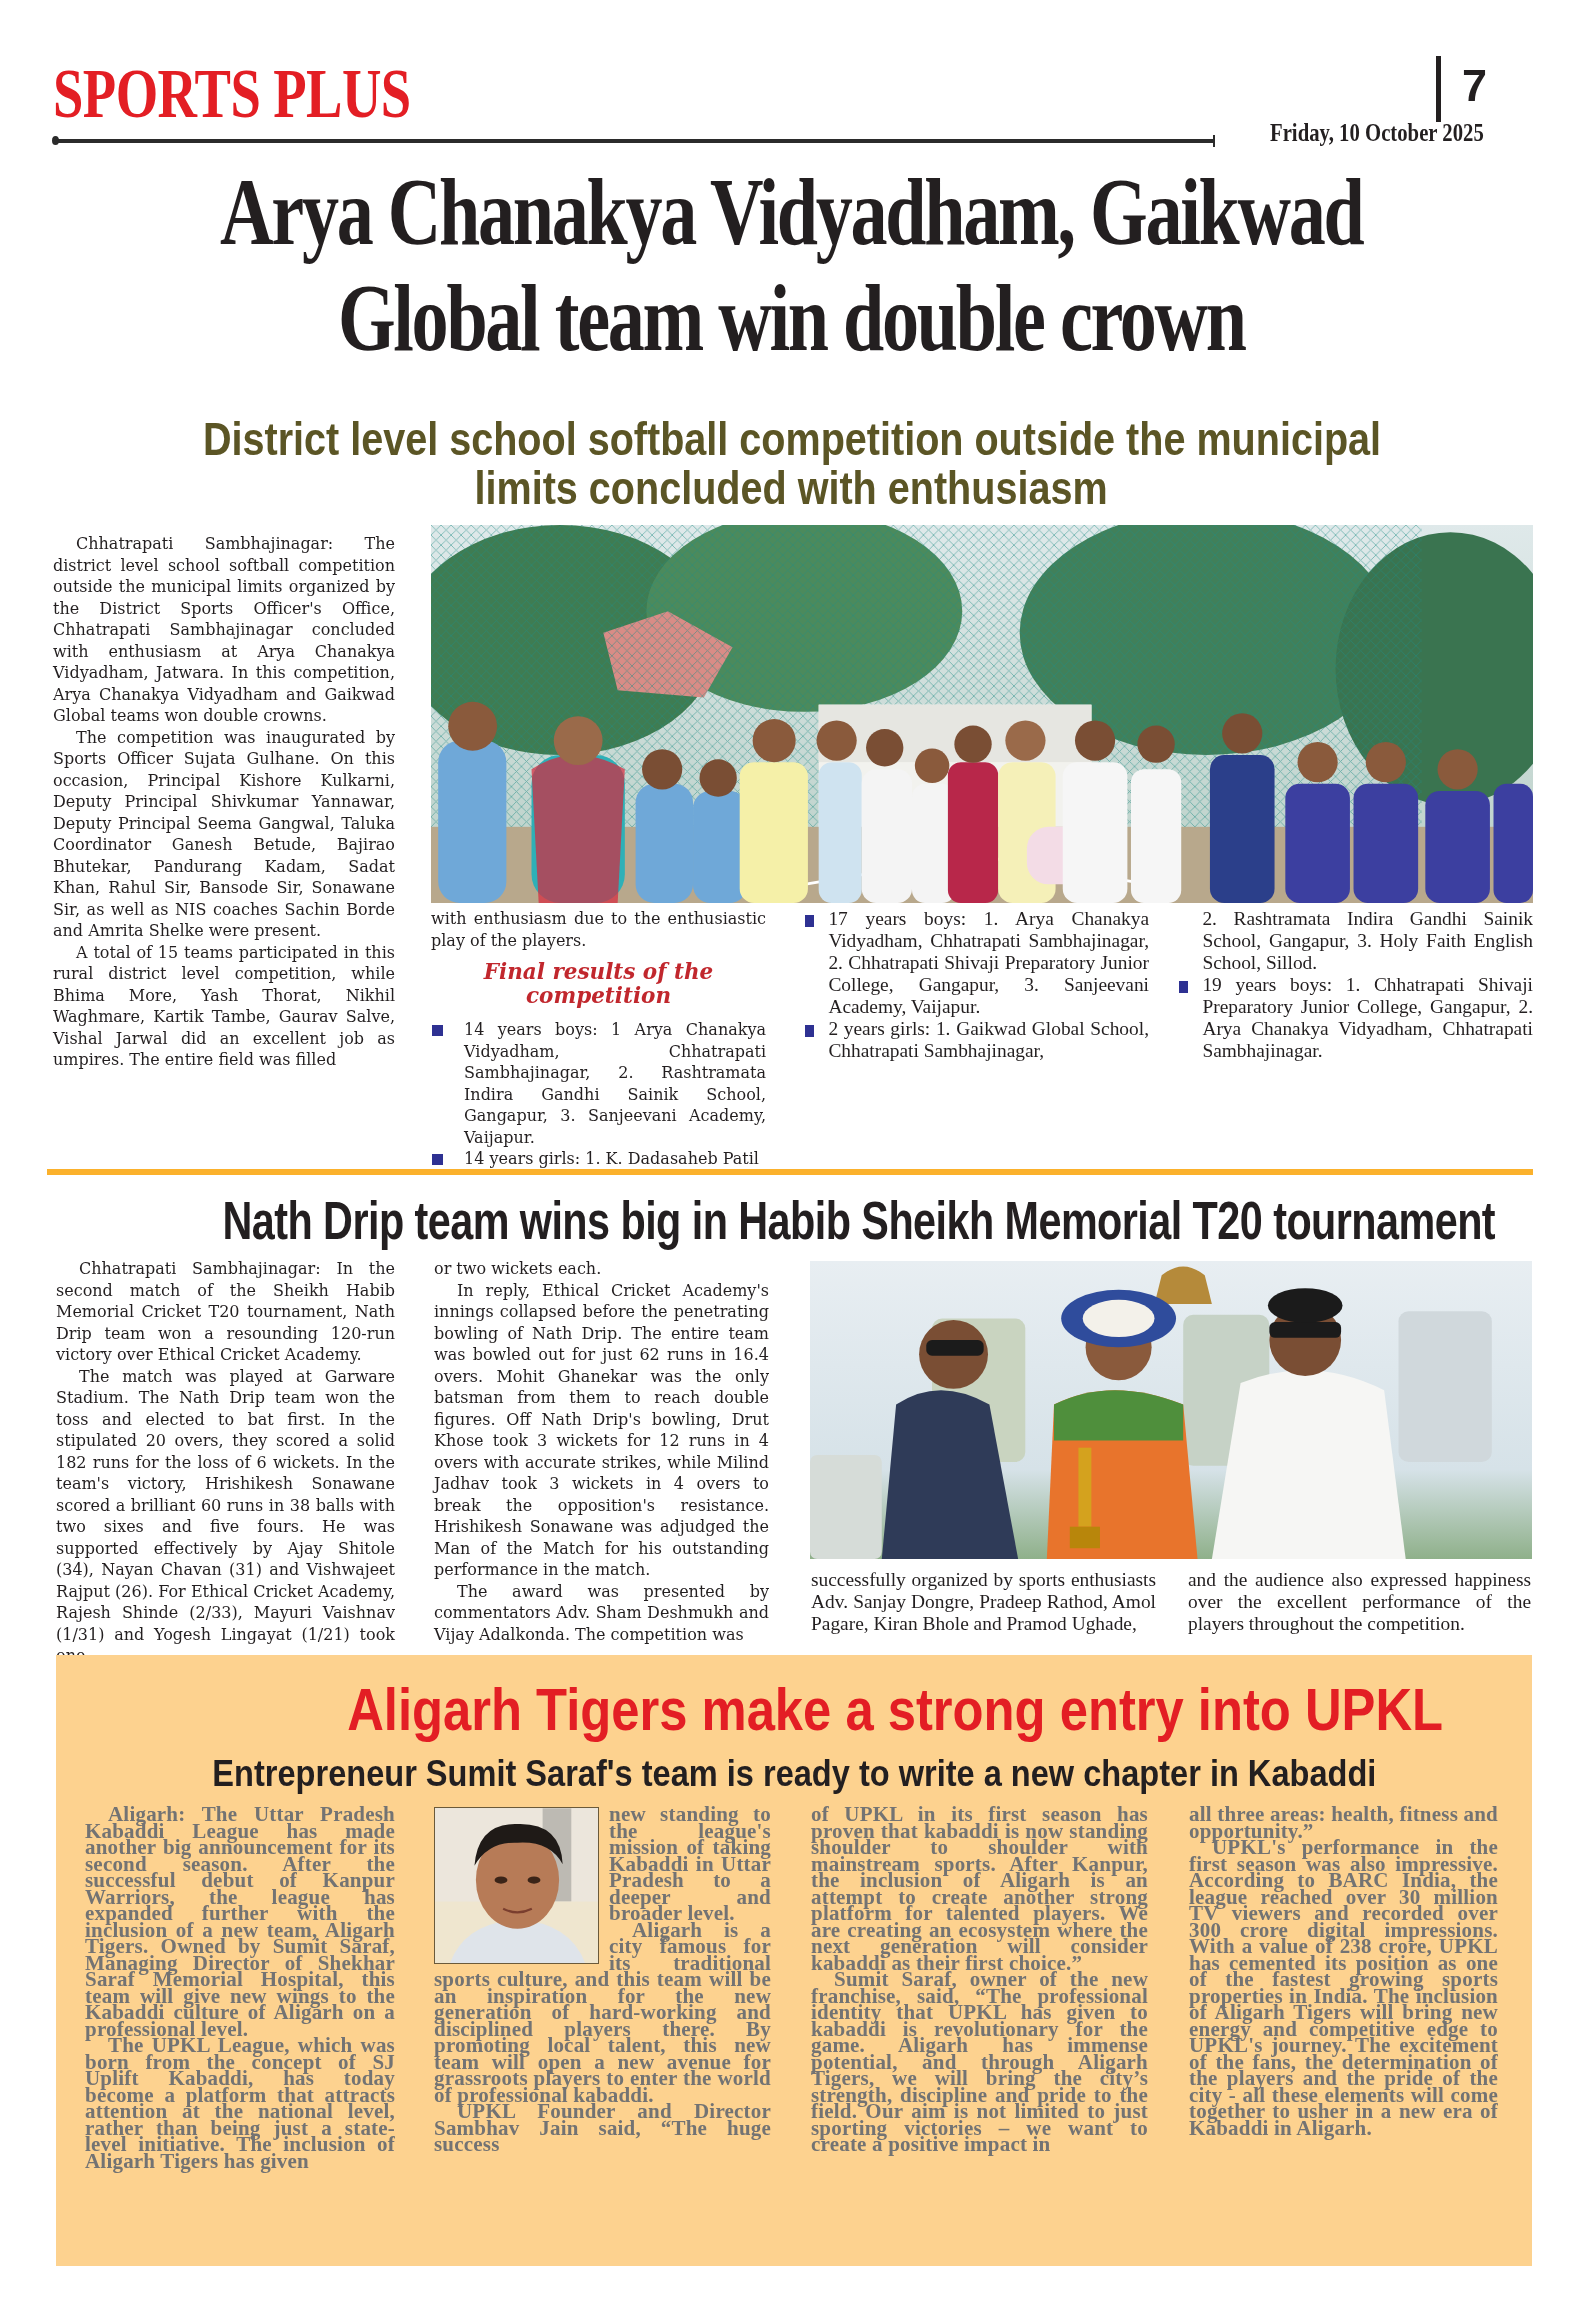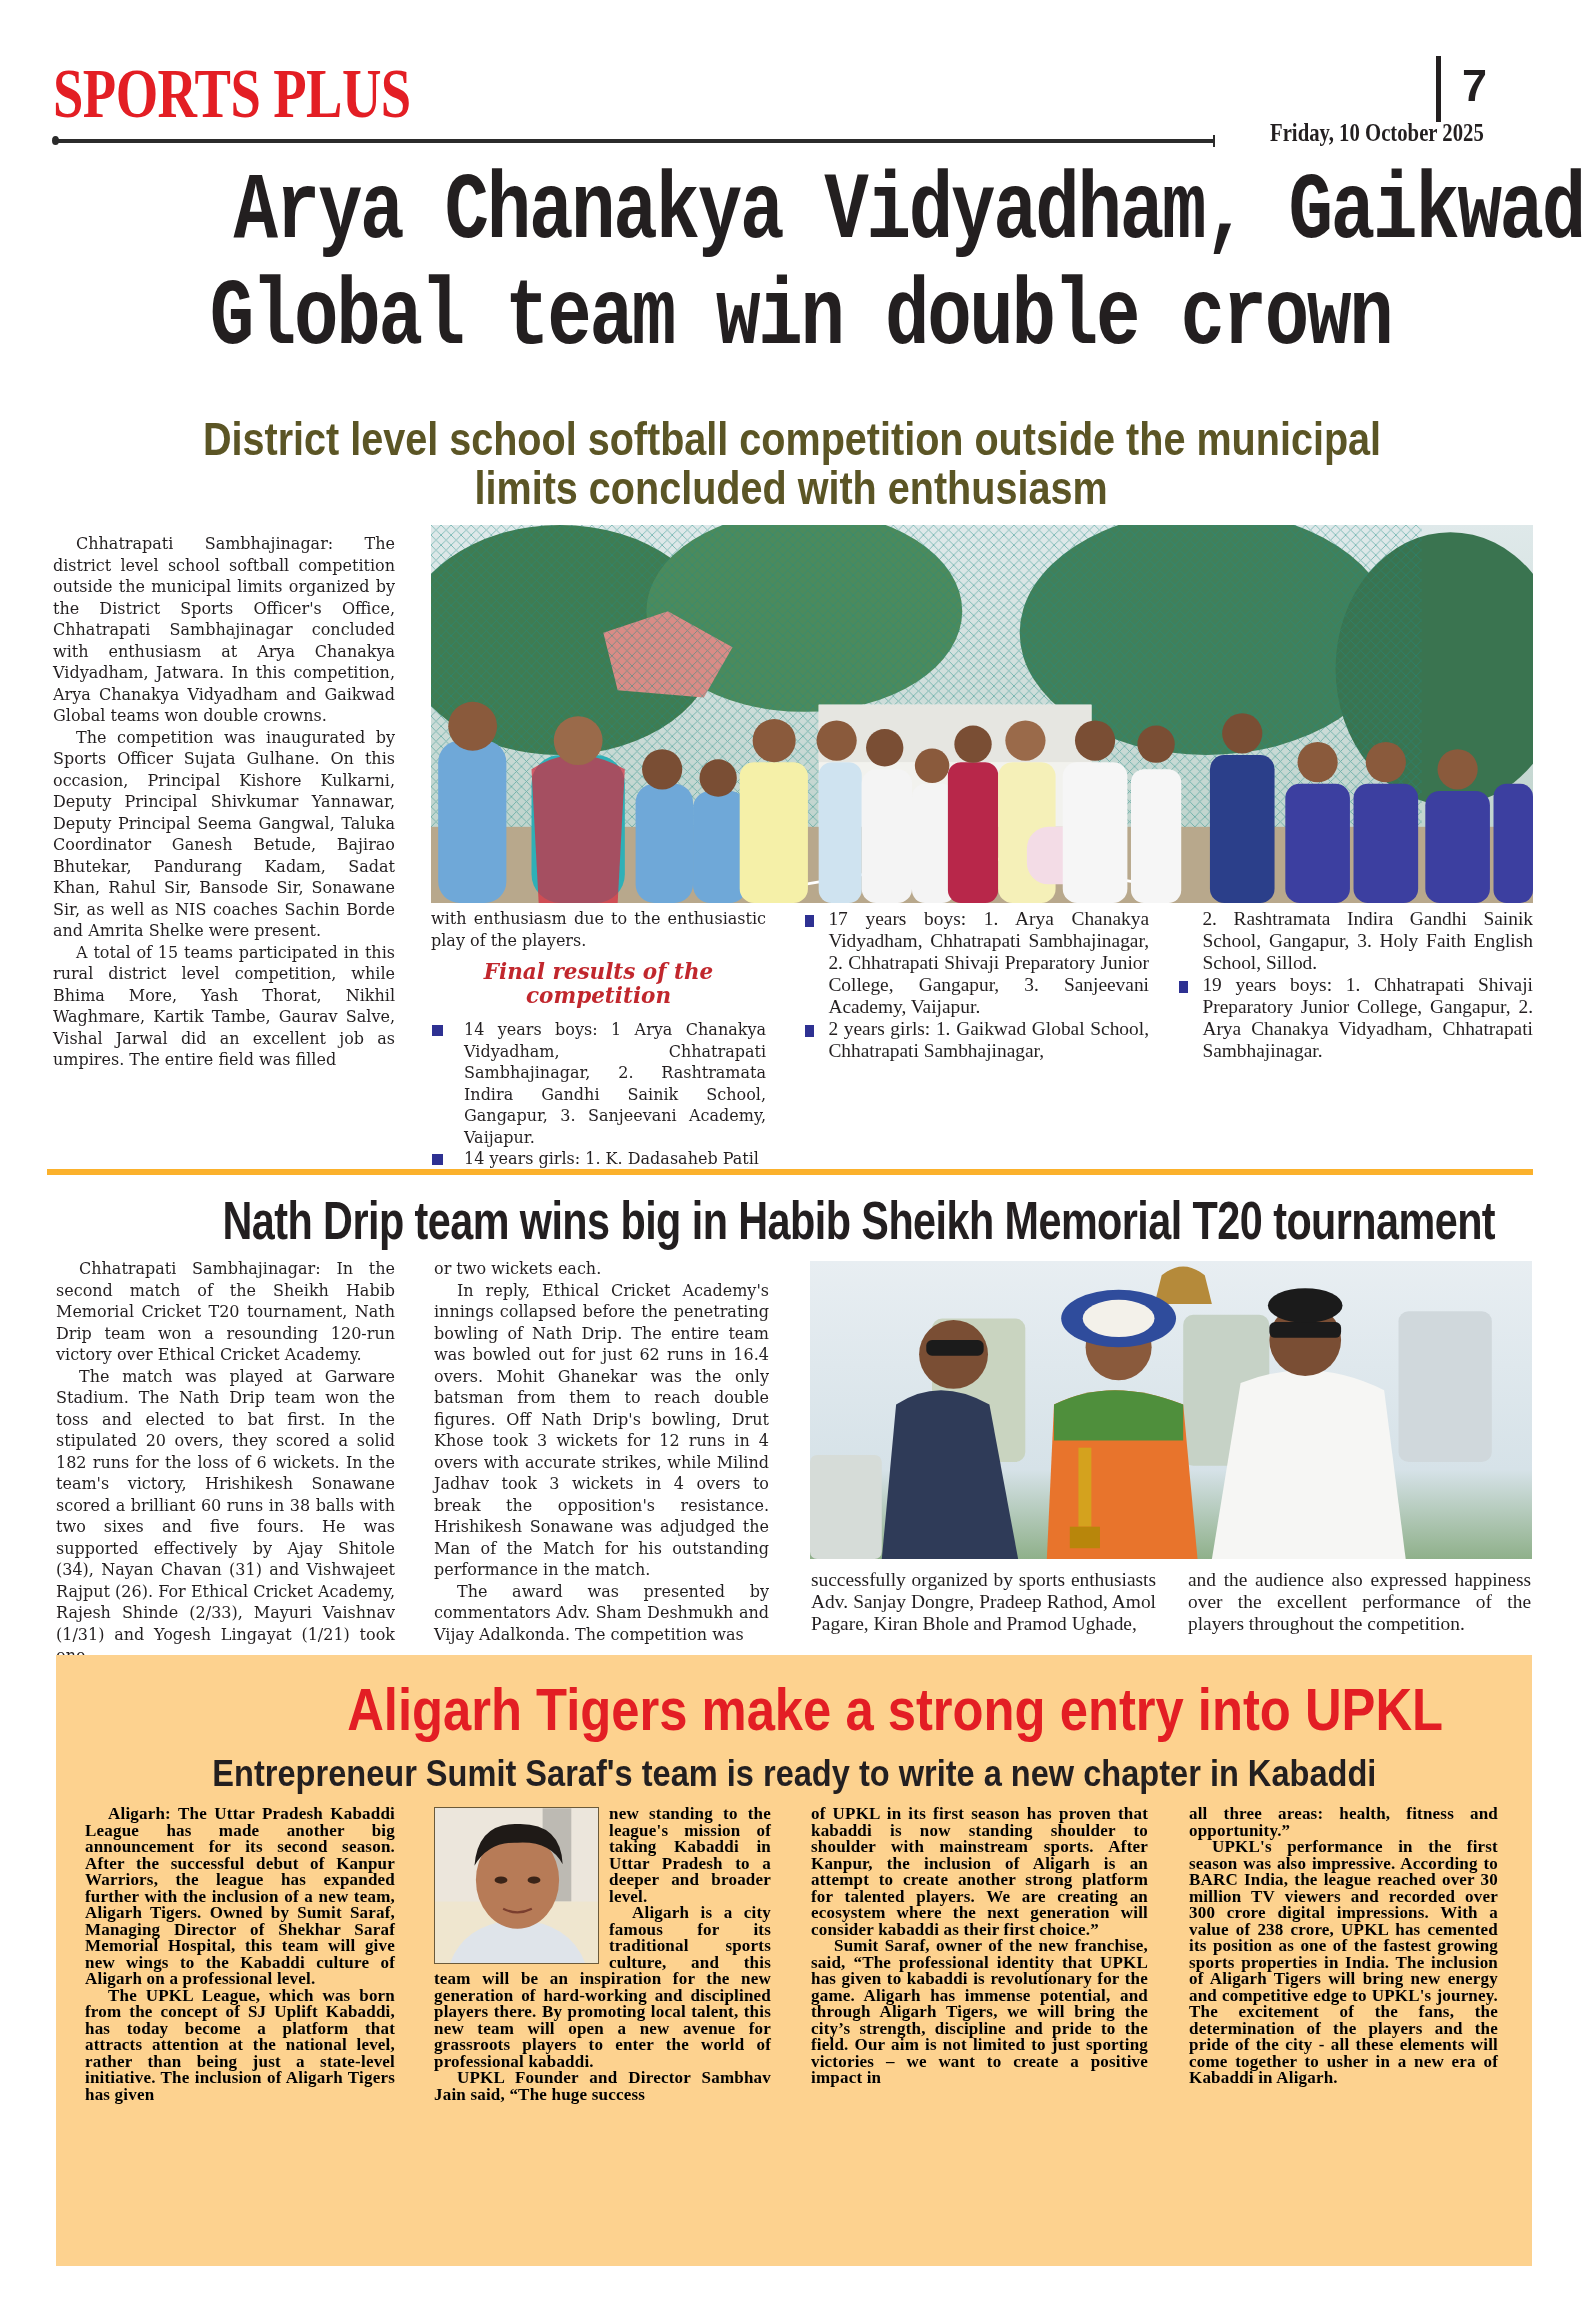--- a/index.html
+++ b/index.html
@@ -24,22 +24,22 @@
     font-weight: bold; font-size: 45px; line-height: 1; color: #231f20;
   }
   .issue-date {
     position: absolute; left: 1270px; top: 121px; font-family: "Liberation Serif", serif;
     font-weight: bold; font-size: 24.4px; line-height: 1; white-space: nowrap;
     transform: scaleX(0.85); transform-origin: left top;
   }
 
   
   .headline-1 {
-    position: absolute; left: 43px; top: 159px; width: 1497px; text-align: right;
-    font-family: Liberation Mono, monospace; font-weight: bold; color: #231f20;
+    position: absolute; left: 43px; top: 159px; width: 1497px; text-align: center;
+    font-family: Liberation Serif, serif; font-weight: bold; color: #231f20;
     font-size: 95px; line-height: 106px; letter-spacing: -2.9px;
   }
   .headline-1 span { display: inline-block; transform: scaleX(0.78); transform-origin: center; white-space: nowrap; }
   .subhead-1 {
     position: absolute; left: 43px; top: 415px; width: 1497px; text-align: center;
     font-family: "Liberation Sans", sans-serif; font-weight: bold; color: #5b5525;
     font-size: 46px; line-height: 49px;
   }
   .subhead-1 span { display: inline-block; transform: scaleX(0.86); transform-origin: center; white-space: nowrap; }
 
@@ -80,21 +80,21 @@
     font-family: "Liberation Sans", sans-serif; font-weight: bold; color: #e31e24;
     font-size: 59px; line-height: 66px;
   }
   .headline-3 span { display: inline-block; transform: scaleX(0.86); transform-origin: center; white-space: nowrap; }
   .subhead-3 {
     position: absolute; left: 56px; top: 1752px; width: 1476px; text-align: center;
     font-family: "Liberation Sans", sans-serif; font-weight: bold; color: #231f20;
     font-size: 37px; line-height: 43px;
   }
   .subhead-3 span { display: inline-block; transform: scaleX(0.88); transform-origin: center; white-space: nowrap; }
-  .col.kab { font-family: "Liberation Serif", serif; font-weight: bold; font-size: 17px; line-height: 16.5px; letter-spacing: 0.2px; color: #000000; }
+  .col.kab { font-family: "Liberation Serif", serif; font-weight: bold; font-size: 21px; line-height: 16.5px; letter-spacing: 0.2px; color: #737373; }
   .col.kab p { text-indent: 23px; }
   .col.kab p.no-indent { text-indent: 0; }
   .portrait-float { float: left; width: 165px; height: 157px; margin: 1.4px 10px 5.7px 0; border: 1.4px solid #6b5a3a; overflow: hidden; position: relative; background: #e9e3d8; }
 </style>
 </head>
 <body>
 
 <div>
   <div class="masthead-title">SPORTS PLUS</div>
   <div class="masthead-rule"></div>

